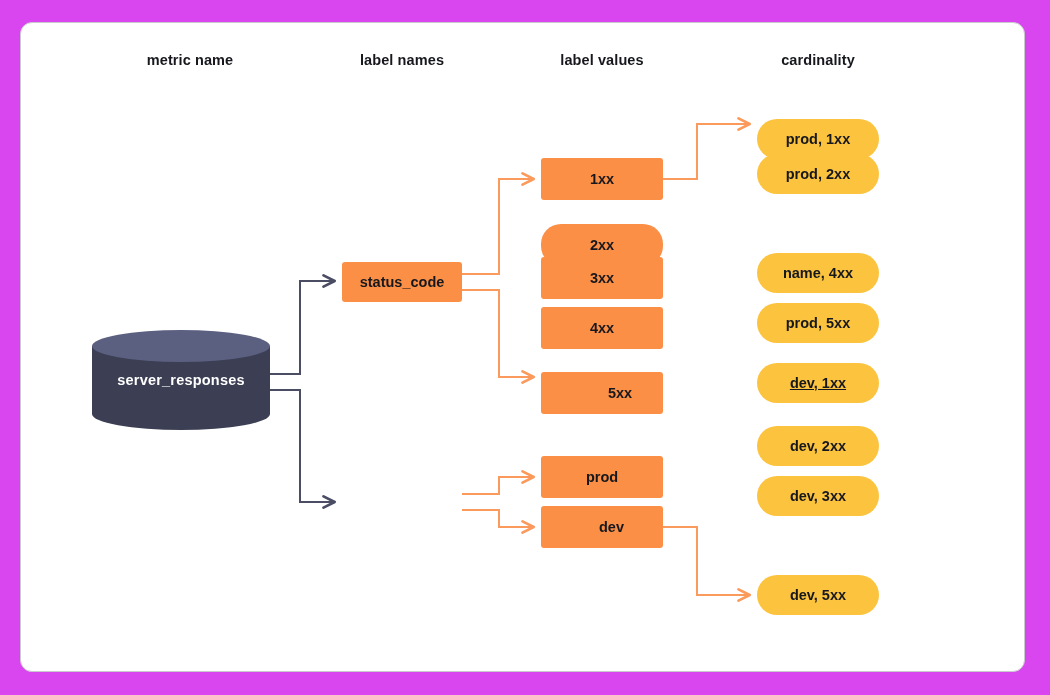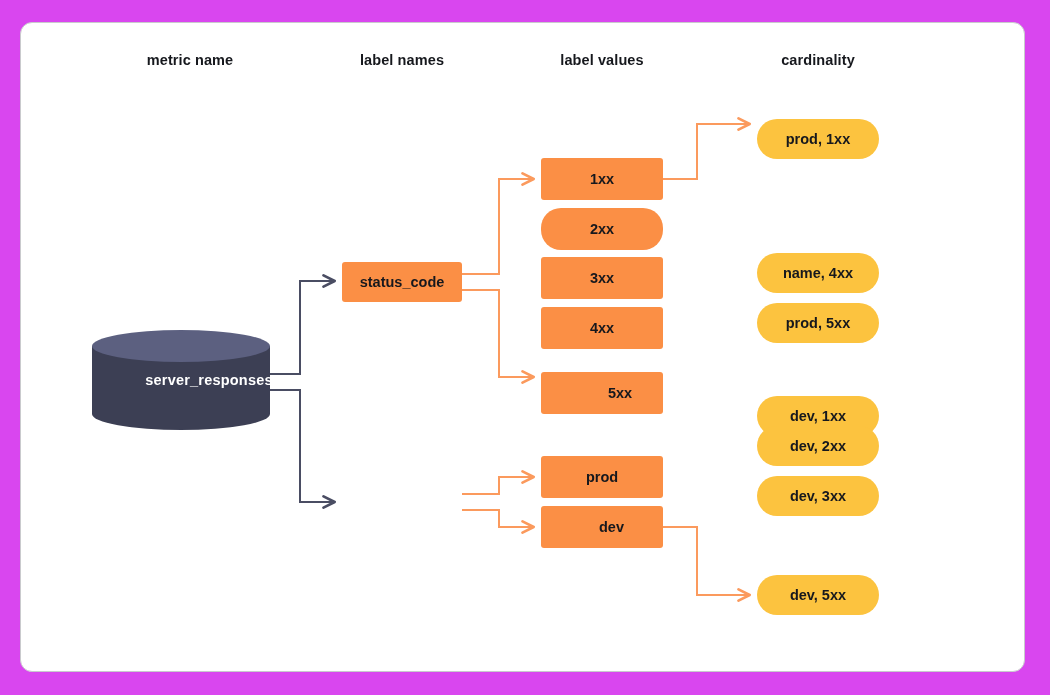--- a/index.html
+++ b/index.html
@@ -92,21 +92,20 @@
     width: 178px;
     height: 100px;
     display: flex;
     align-items: center;
     justify-content: center;
     color: #ffffff;
     font-size: 14.5px;
     font-weight: bold;
     letter-spacing: 0.2px;
     z-index: 3;
-    padding-left: 28px;
   }
   
   .rect-node {
     position: absolute;
     background: #fb8f45;
     border-radius: 3px;
     display: flex;
     align-items: center;
     justify-content: center;
     color: #16181d;
@@ -176,30 +175,31 @@
   <div class="cylinder">
     <div class="cyl-bottom"></div>
     <div class="cyl-body"></div>
     <div class="cyl-top"></div>
     <div class="cyl-label">server_responses</div>
   </div>
 
   <div class="rect-node label-name-node" style="top:262px;">status_code</div>
 
   <div class="rect-node label-value-node" style="top:158px;">1xx</div>
-  <div class="rect-node label-value-node" style="top:208px;border-radius:20px;">2xx</div>
+  <div class="rect-node label-value-node" style="top:224px;border-radius:20px;">2xx</div>
   <div class="rect-node label-value-node" style="top:257px;">3xx</div>
   <div class="rect-node label-value-node" style="top:307px;">4xx</div>
   <div class="rect-node label-value-node" style="top:372px;padding-left:36px;">5xx</div>
 
   <div class="rect-node label-value-node" style="top:456px;">prod</div>
   <div class="rect-node label-value-node" style="top:506px;padding-left:19px;">dev</div>
 
   <div class="pill-node" style="top:119px;">prod, 1xx</div>
+  <div class="pill-node" style="top:154px;">prod, 2xx</div>
   <div class="pill-node" style="top:253px;">name, 4xx</div>
   <div class="pill-node" style="top:303px;">prod, 5xx</div>
 
-  <div class="pill-node" style="top:396px;">dev, 1xx</div>
+  <div class="pill-node" style="top:363px;text-decoration:underline;">dev, 1xx</div>
   <div class="pill-node" style="top:426px;">dev, 2xx</div>
   <div class="pill-node" style="top:476px;">dev, 3xx</div>
   <div class="pill-node" style="top:575px;">dev, 5xx</div>
 
 </div>
 
 </body></html>

